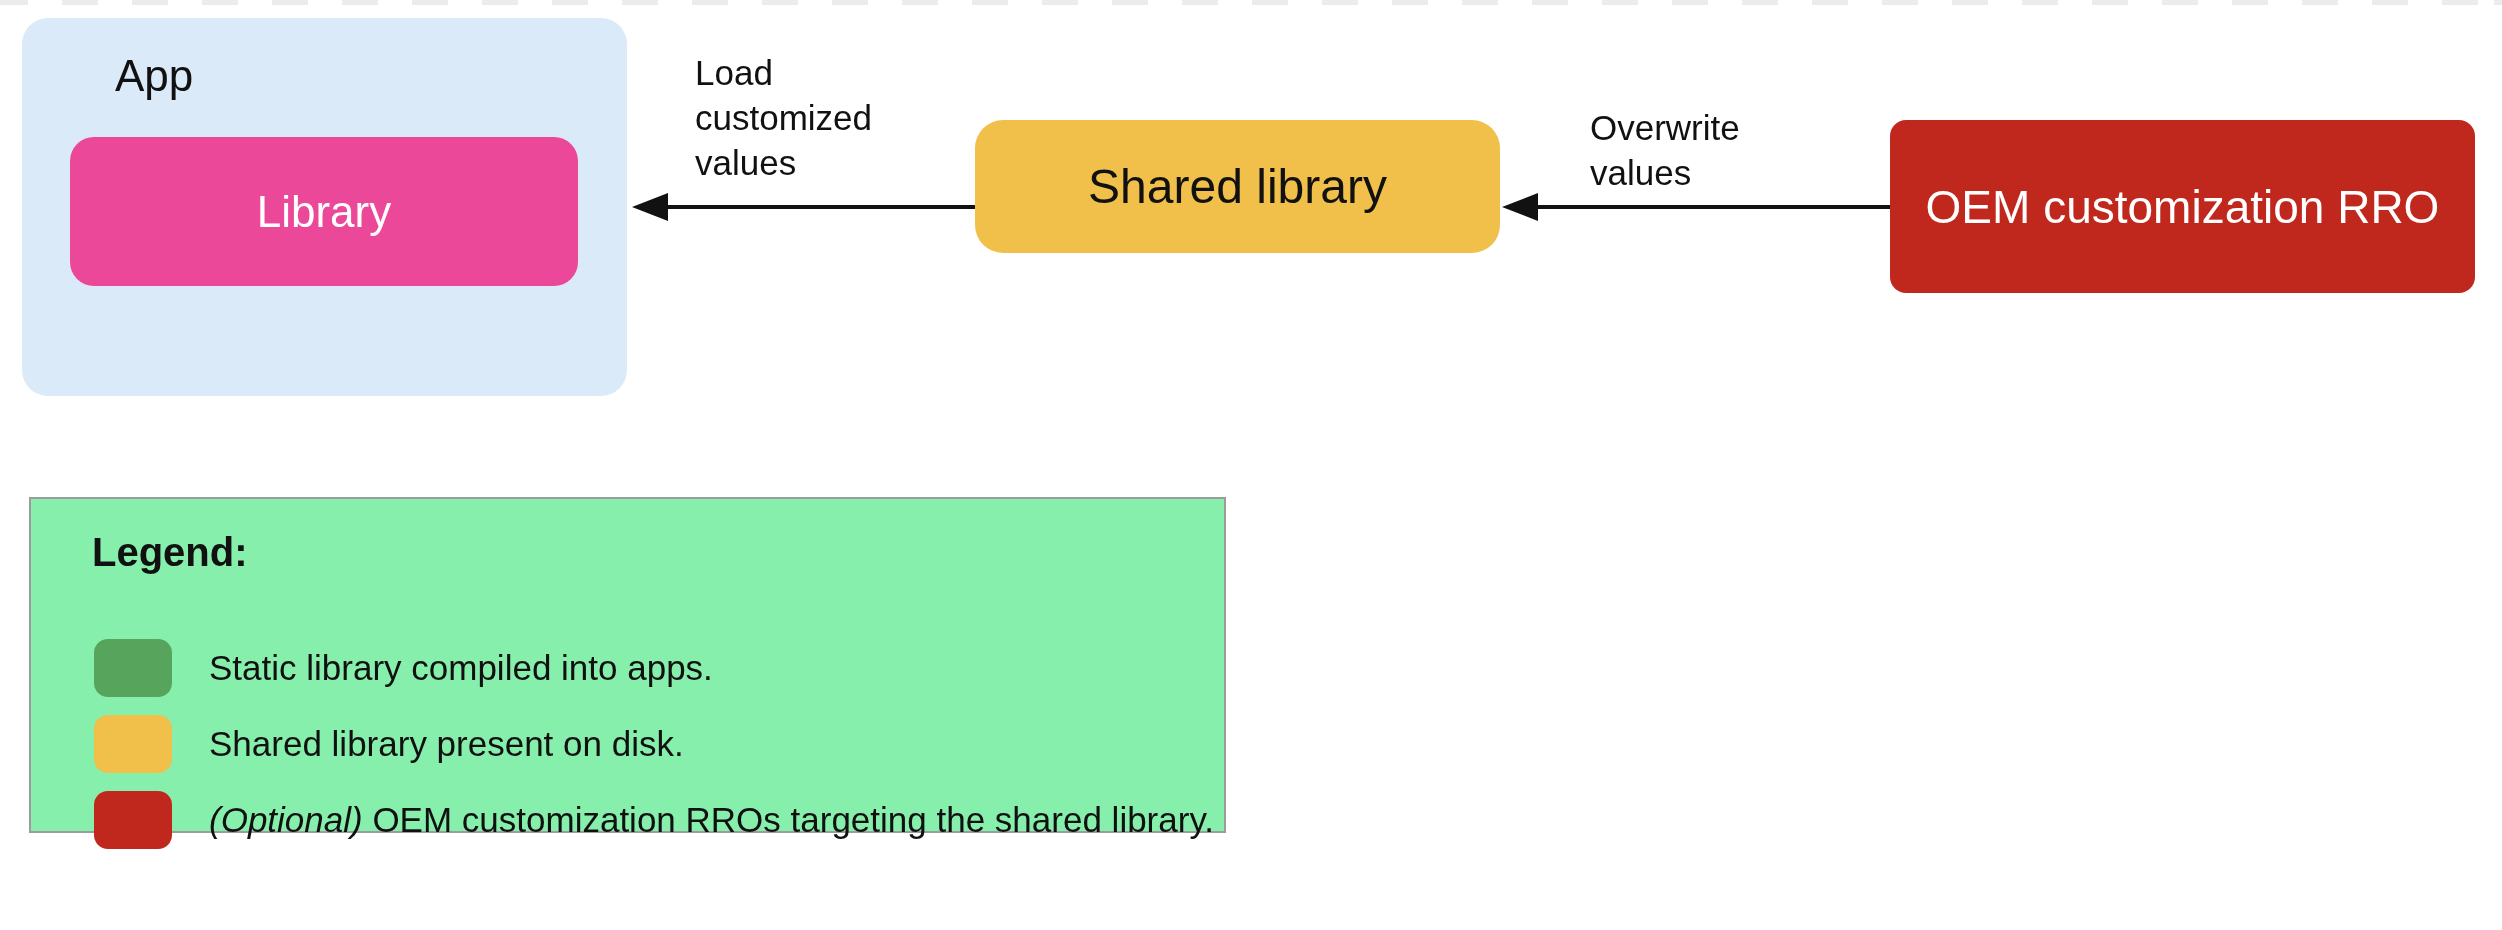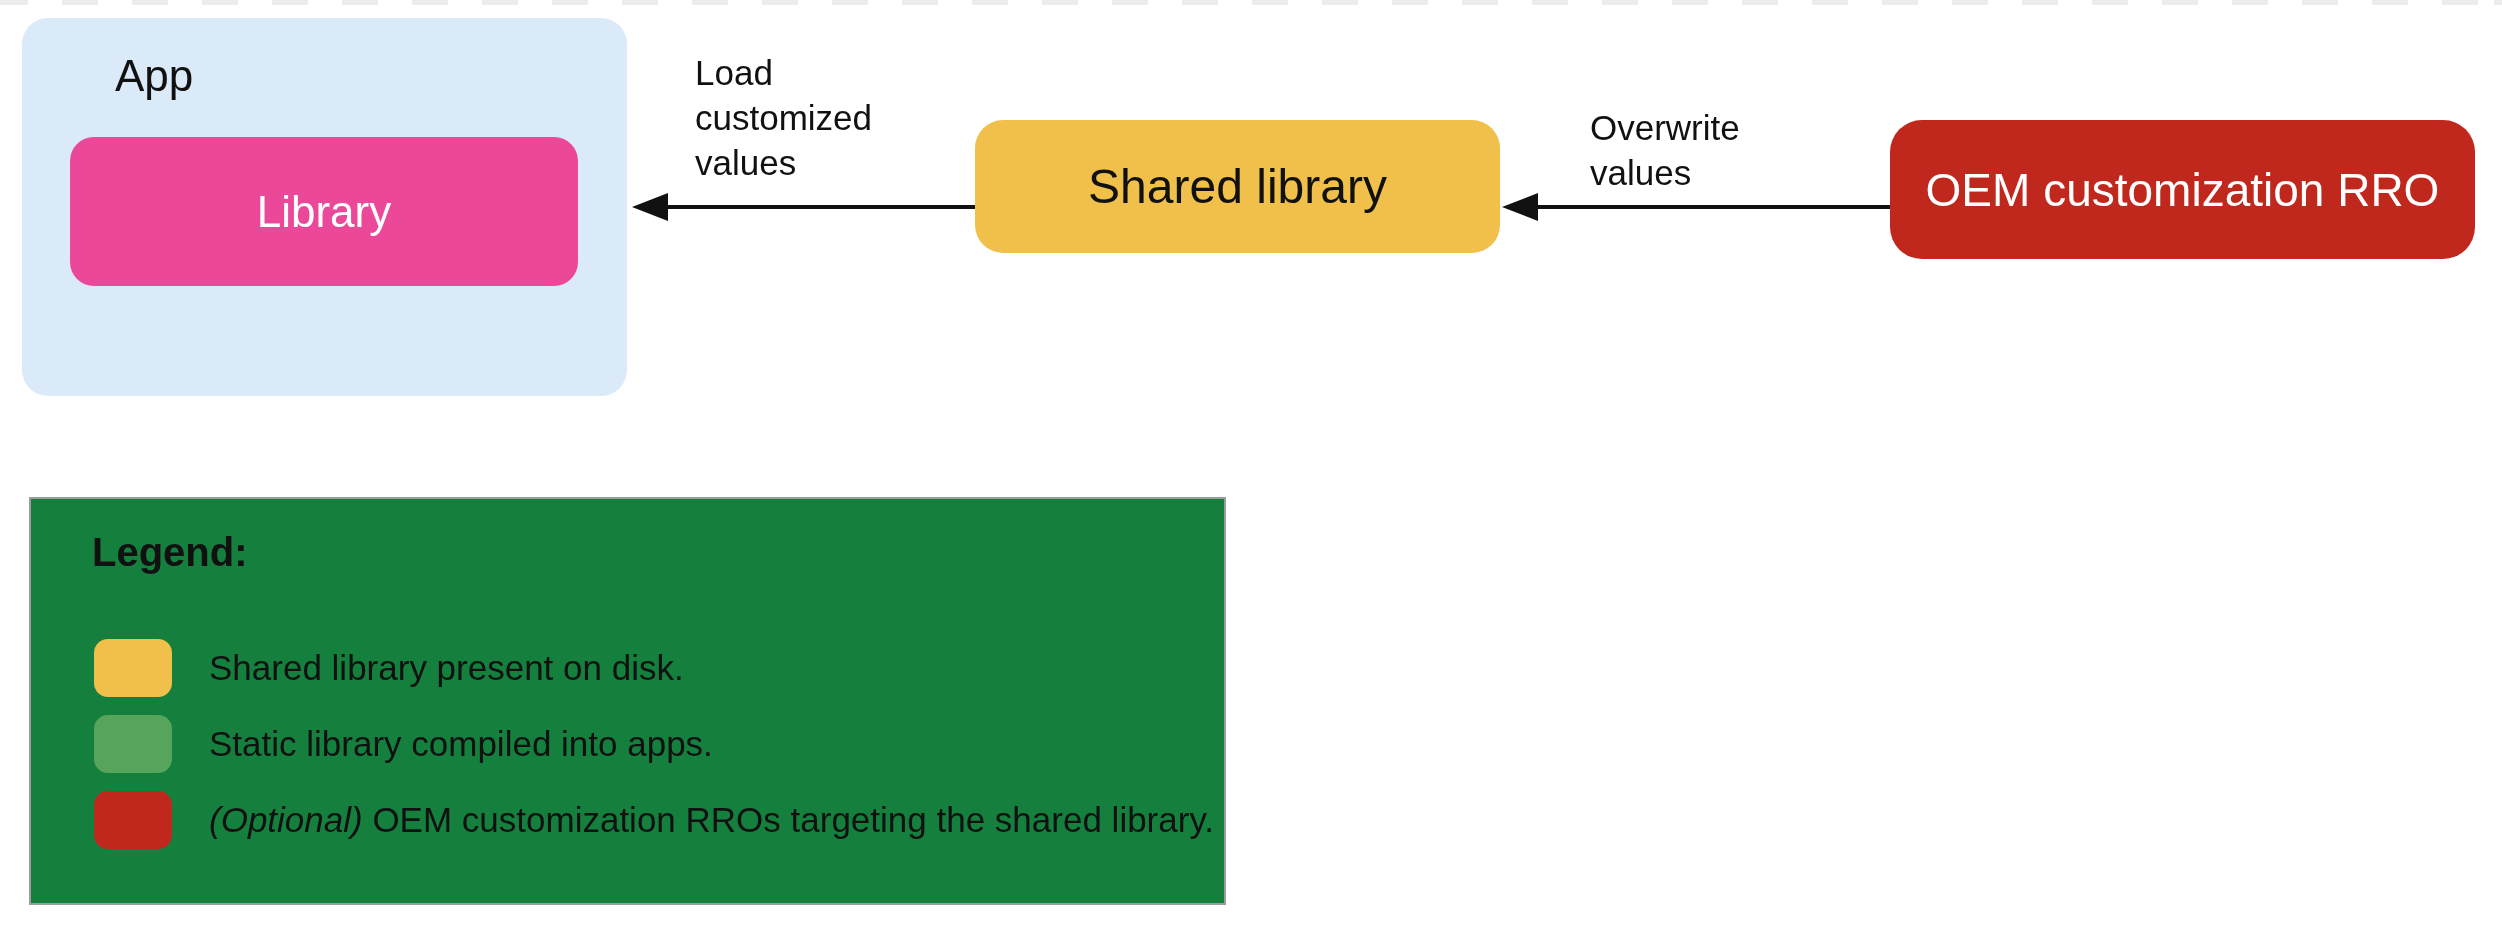--- a/index.html
+++ b/index.html
@@ -55,22 +55,22 @@
 
   #shared-library-node {
     left: 975px; top: 120px;
     width: 525px; height: 133px;
     border-radius: 28px;
   }
   #shared-library-node .node-label { font-size: 48px; }
 
   #oem-rro-node {
     left: 1890px; top: 120px;
-    width: 585px; height: 139px;
-    border-radius: 32px;
+    width: 585px; height: 173px;
+    border-radius: 16px;
   }
   #oem-rro-node .node-label { font-size: 46px; }
 
   .arrow-line {
     position: absolute;
     height: 4px;
     background: #111111;
   }
   .arrow-head {
     position: absolute;
@@ -92,23 +92,23 @@
     font-size: 35px;
     line-height: 45px;
   }
   #arrow-label-load      { left: 815px;  top: 50px; }
   #arrow-label-overwrite { left: 1700px; top: 105px; width: 220px; }
 
   
   #legend {
     position: absolute;
     left: 29px; top: 497px;
-    width: 1197px; height: 408px;
+    width: 1197px; height: 336px;
     border: 2px solid #a3a3a3;
-    background: #15803d;
+    background: #86efac;
   }
   #legend-title {
     position: absolute;
     left: 61px; top: 30px;
     font-size: 40px;
     font-weight: 700;
     line-height: 1.15;
   }
   #legend-rows {
     position: absolute;
@@ -163,27 +163,27 @@
 
   <div class="arrow-line" id="arrow-overwrite-line" style="background-color: rgb(17, 17, 17);"></div>
   <div class="arrow-head" id="arrow-overwrite-head" style="border-right-color: rgb(17, 17, 17);"></div>
   <div class="arrow-label" id="arrow-label-overwrite">Overwrite values</div>
 
   <div id="legend" style="border-color: rgb(156, 156, 156);">
     <div id="legend-title">Legend:</div>
     <div id="legend-rows">
 
       <div class="legend-row">
-        <span class="legend-swatch" style="background-color: rgb(240, 192, 75);"></span>
-        <span class="legend-text"><span class="italic"></span><span>Shared library present on disk.</span></span>
+        <span class="legend-swatch" style="background-color: rgb(87, 164, 92);"></span>
+        <span class="legend-text"><span class="italic"></span><span>Static library compiled into apps.</span></span>
       </div>
 
       <div class="legend-row">
-        <span class="legend-swatch" style="background-color: rgb(87, 164, 92);"></span>
-        <span class="legend-text"><span class="italic"></span><span>Static library compiled into apps.</span></span>
+        <span class="legend-swatch" style="background-color: rgb(240, 192, 75);"></span>
+        <span class="legend-text"><span class="italic"></span><span>Shared library present on disk.</span></span>
       </div>
 
       <div class="legend-row">
         <span class="legend-swatch" style="background-color: rgb(192, 40, 30);"></span>
         <span class="legend-text"><span class="italic">(Optional)</span><span> OEM customization RROs targeting the shared library.</span></span>
       </div>
 
     </div>
   </div>
 

